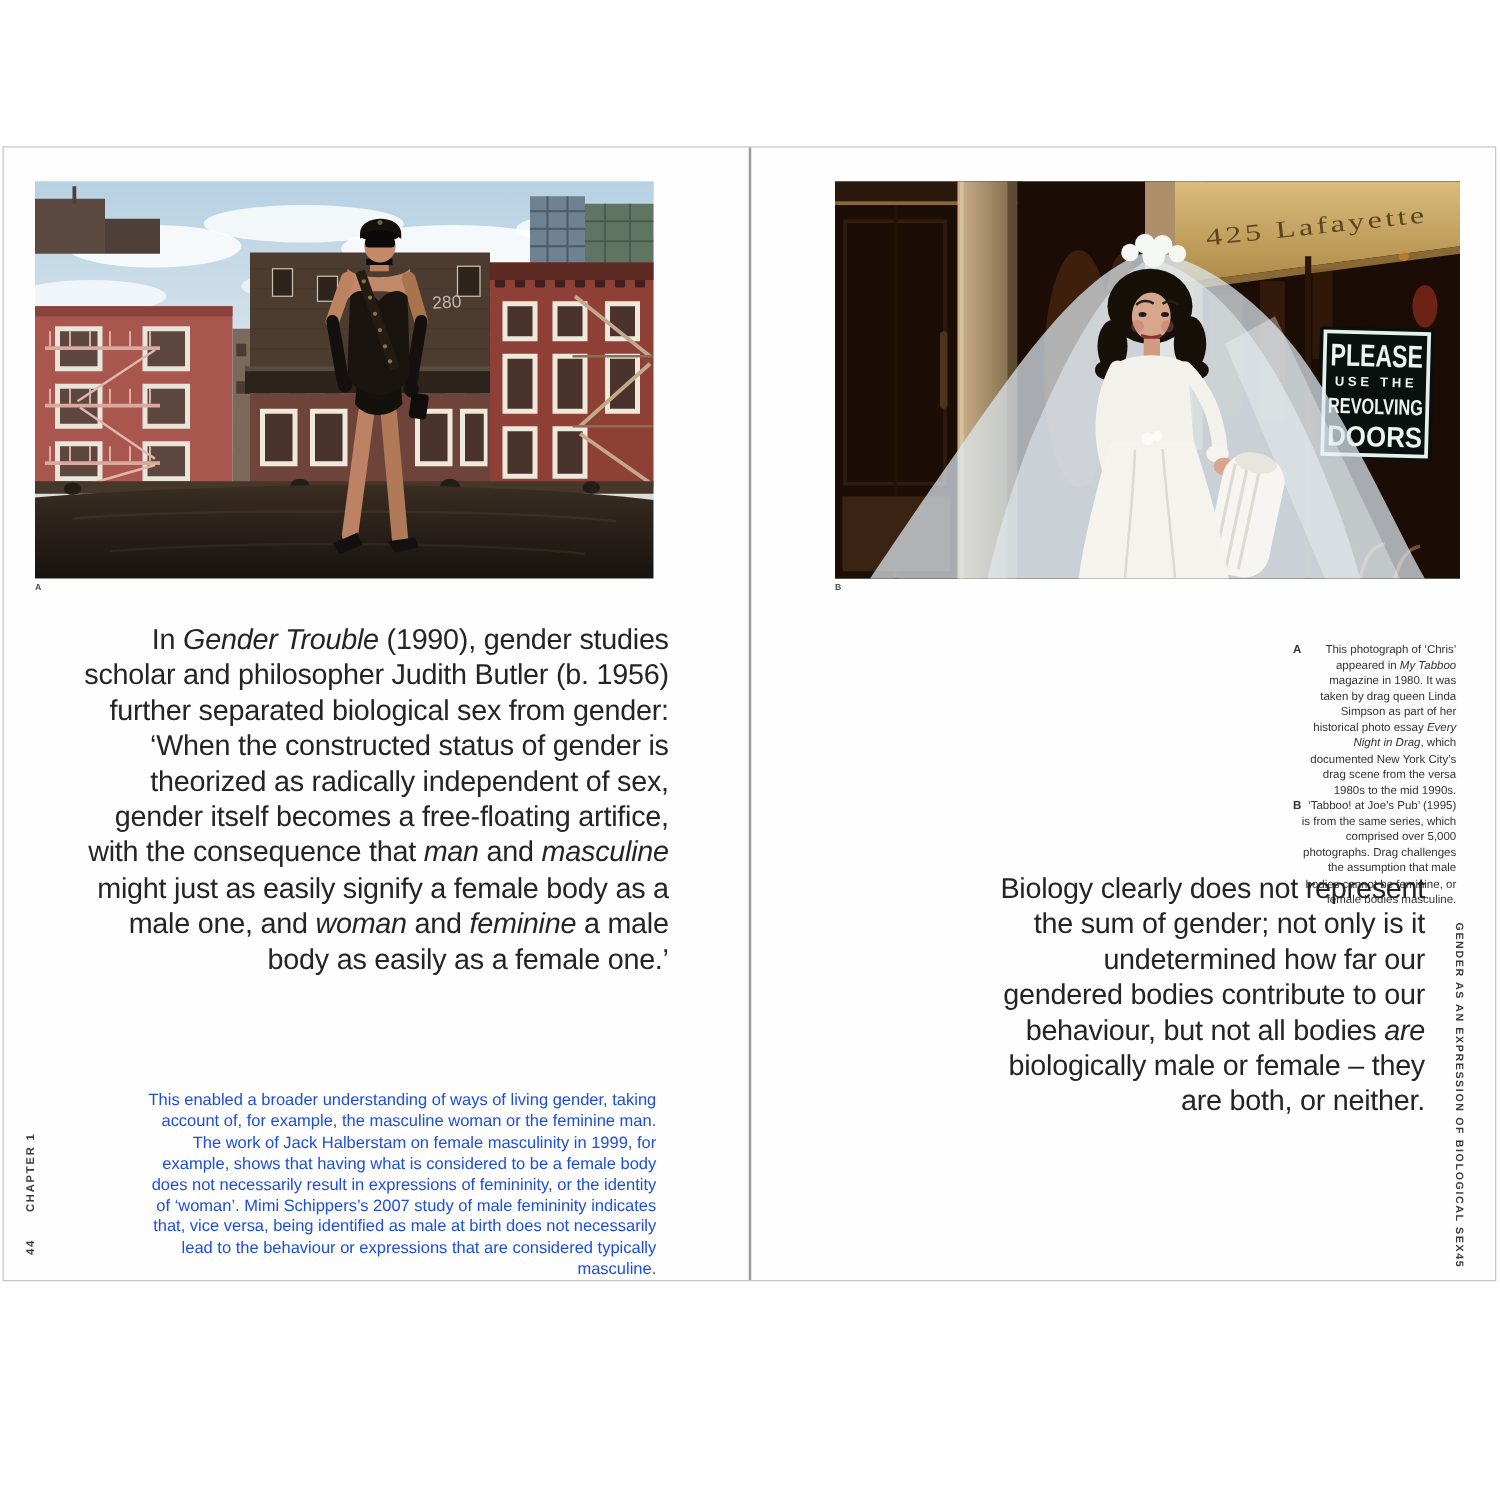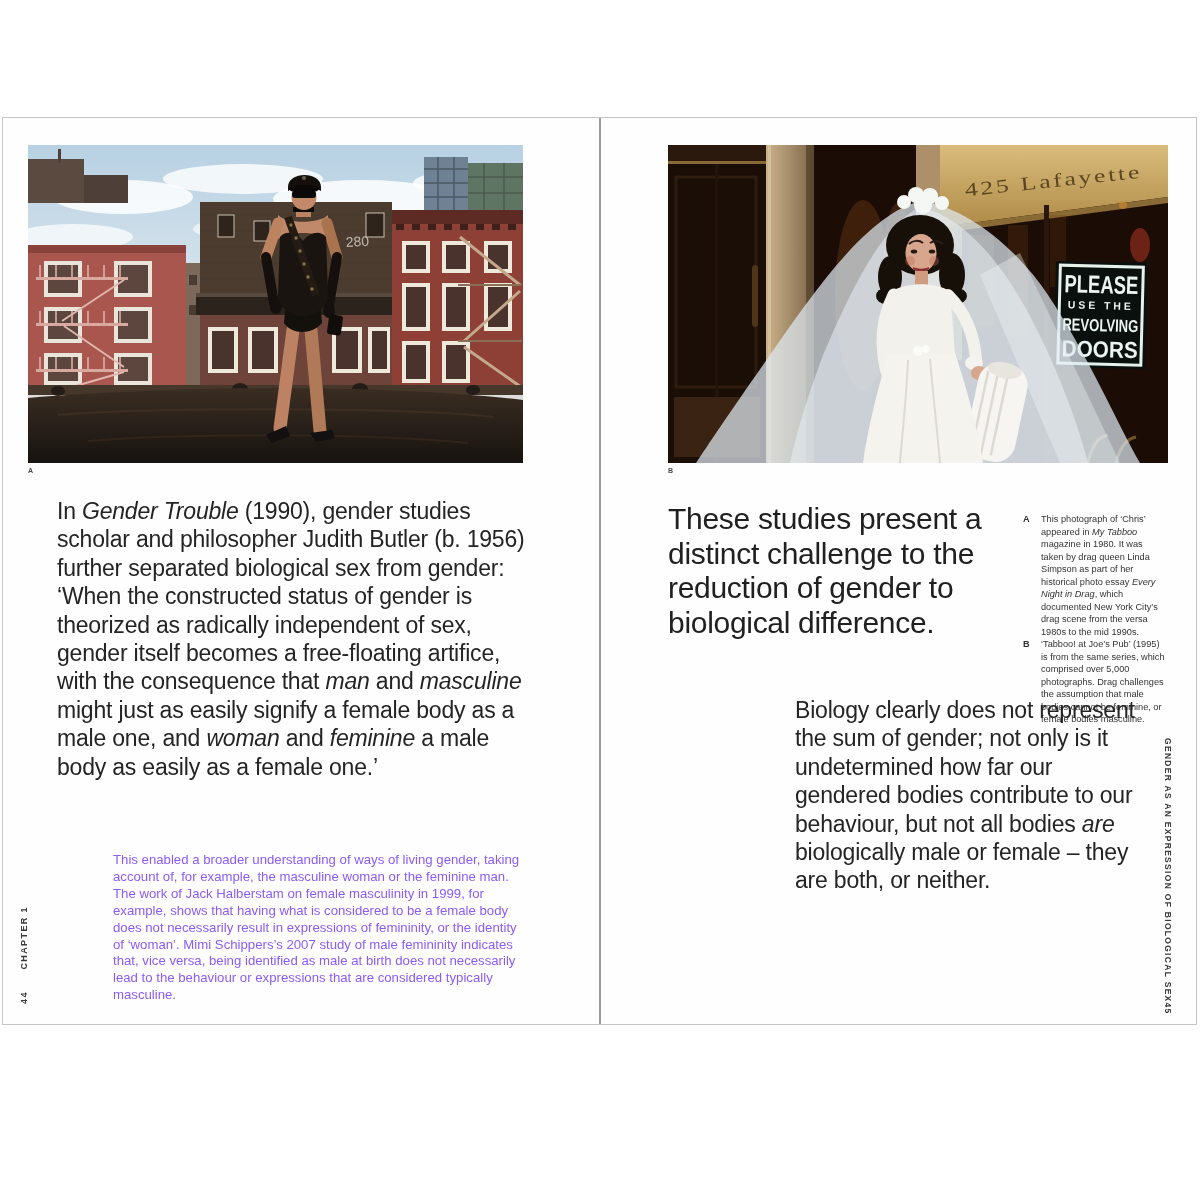--- a/index.html
+++ b/index.html
@@ -1,26 +1,26 @@
 <!DOCTYPE html>
 <html><head>
 <meta charset="utf-8">
 <style>
   html,body{margin:0;padding:0;background:#ffffff;width:1200px;height:1200px;
     font-family:"Liberation Sans",sans-serif;-webkit-font-smoothing:antialiased;}
   #canvas{position:relative;width:1200px;height:1200px;overflow:hidden;background:#fff;}
   .spread{position:absolute;left:2px;top:117px;width:1193px;height:906px;
     background:#fefefe;border:1px solid #c6c6c6;}
   .gutter{position:absolute;left:596px;top:0;width:2px;height:100%;background:#9a9a9a;}
-  .abs{position:absolute;}
+  .abs{position:absolute;text-align:right;}
   .photo{position:absolute;overflow:hidden;background:#ddd;}
   .photo svg{display:block;}
   .photo-label{position:absolute;font-size:7px;font-weight:bold;color:#4a4a4a;line-height:1;}
   .para-main{font-size:23px;line-height:28.4px;letter-spacing:-0.2px;color:#242424;}
-  .para-small{font-size:13.2px;line-height:16.9px;color:#8b5cf6;}
+  .para-small{font-size:13.2px;line-height:16.9px;color:#1d4ed8;margin-top:20px;}
   .heading{font-size:30px;line-height:34.5px;letter-spacing:-0.3px;color:#202020;}
   .it{font-style:italic;}
   .captions{display:flex;flex-direction:column;font-size:9.2px;line-height:12.5px;color:#333;}
   .cap-row{display:flex;}
   .cap-marker{width:18px;flex:0 0 18px;font-weight:bold;}
   .cap-text{width:124px;}
   .vstrip{position:absolute;display:flex;justify-content:space-between;align-items:center;
     transform-origin:0 0;font-weight:bold;color:#3a3a3a;white-space:nowrap;}
   .vstrip-left{left:14px;top:886px;width:98px;height:13px;transform:rotate(-90deg);
     font-size:9px;letter-spacing:1.4px;}
@@ -313,21 +313,20 @@
           </g>
           <path d="M220 208 L287 208 C301 250 311 290 315 318 L195 318 C199 285 210 245 220 208 Z" fill="#f4f3ee"></path>
           <path d="M240 215 C238 260 234 290 232 318 M262 214 C266 260 270 292 272 318" stroke="#dcdad2" stroke-width="2" fill="none"></path>
           <circle cx="250" cy="206" r="5" fill="#fbfbf8"></circle>
             <circle cx="258" cy="204" r="4" fill="#fbfbf8"></circle>
         </g>
       </svg>
     </div>
     <div class="photo-label" style="left:665px;top:349px;">B</div>
 
-    <div class="abs heading" style="left:665px;top:384px;width:336px;">These studies present a distinct challenge to the reduction of gender to biological difference.</div>
 
     <div class="abs captions" style="left:1020px;top:395px;width:146px;">
       <div class="cap-row">
         <div class="cap-marker">A</div>
         <div class="cap-text"><span>This photograph of ‘Chris’ appeared in </span><span class="it">My Tabboo</span><span> magazine in 1980. It was taken by drag queen Linda Simpson as part of her historical photo essay </span><span class="it">Every Night in Drag</span><span>, which documented New York City’s drag scene from the versa 1980s to the mid 1990s.</span></div>
       </div>
       <div class="cap-row">
         <div class="cap-marker">B</div>
         <div class="cap-text">‘Tabboo! at Joe’s Pub’ (1995) is from the same series, which comprised over 5,000 photographs. Drag challenges the assumption that male bodies cannot be feminine, or female bodies masculine.</div>
       </div>

